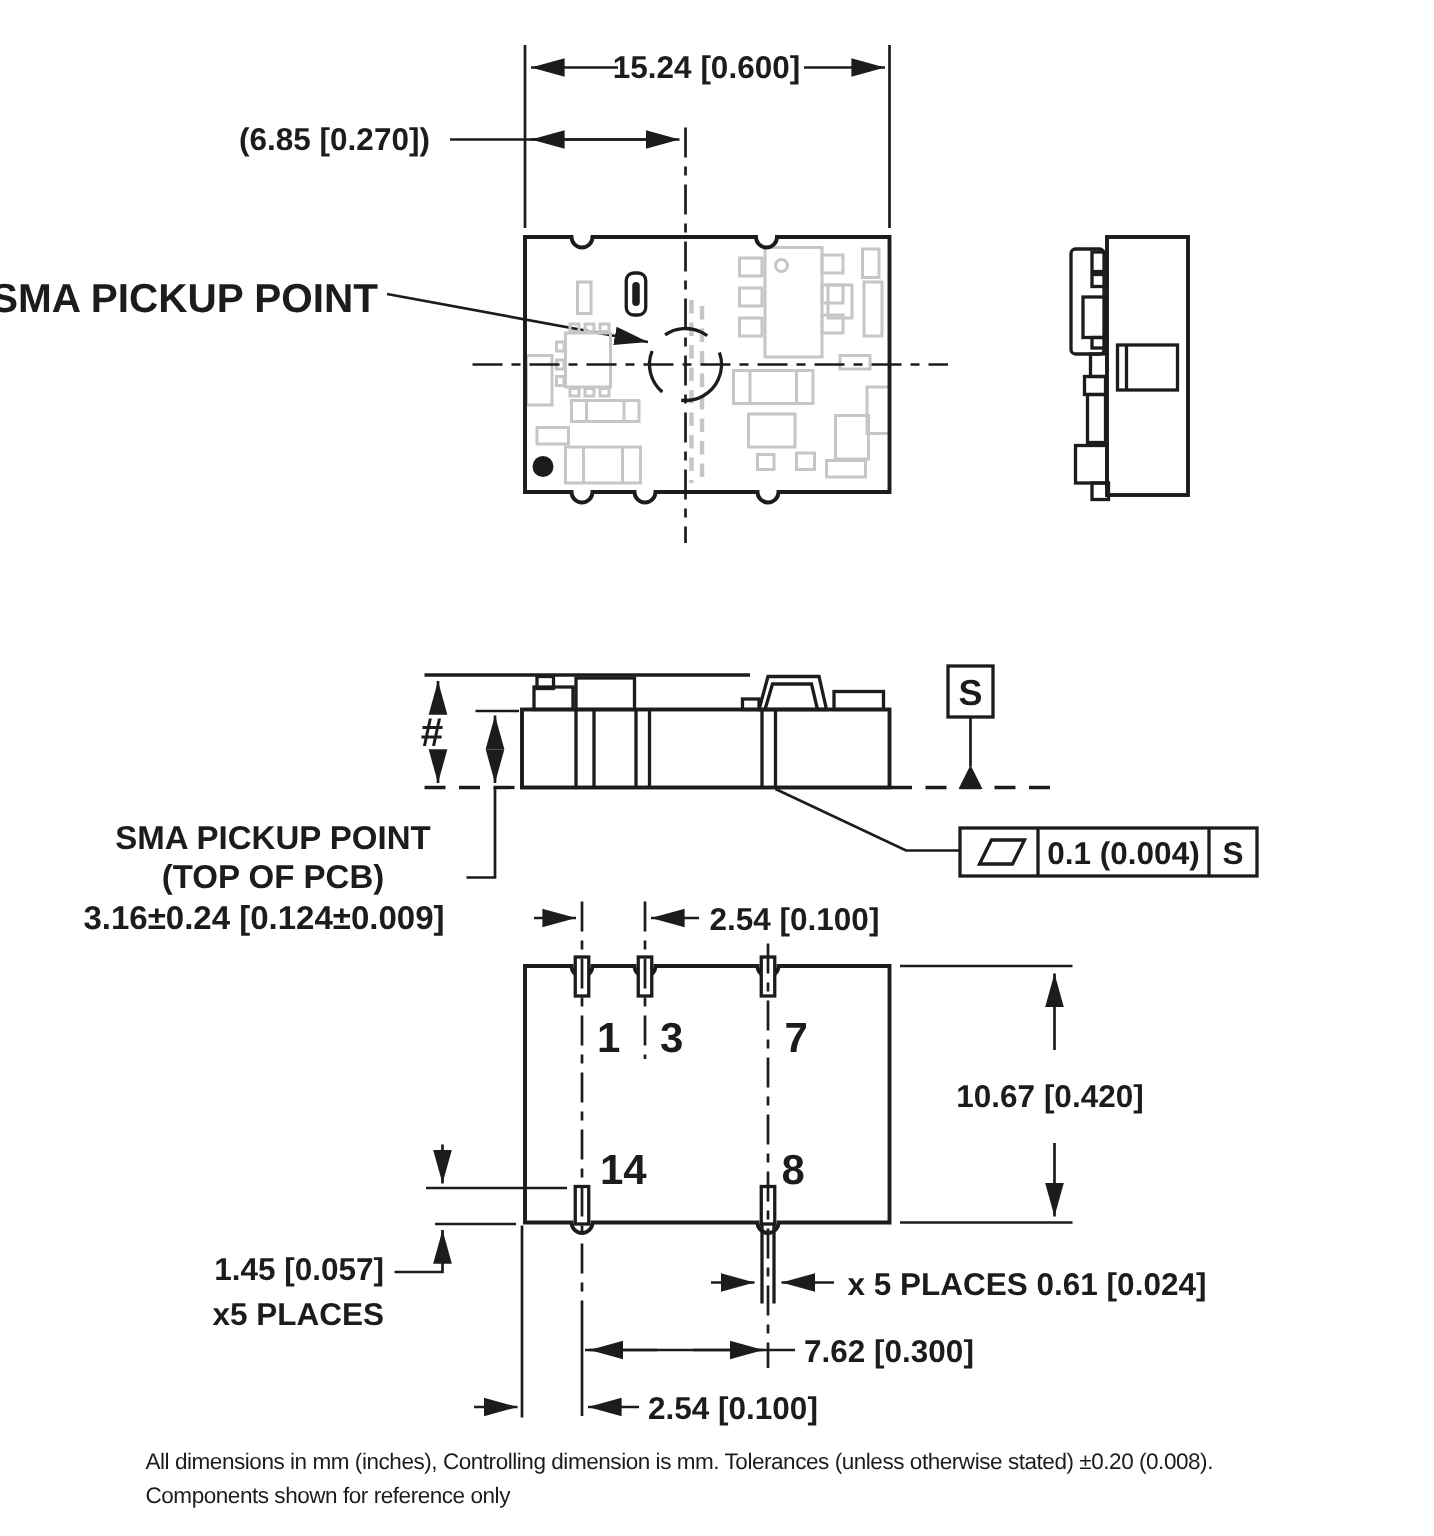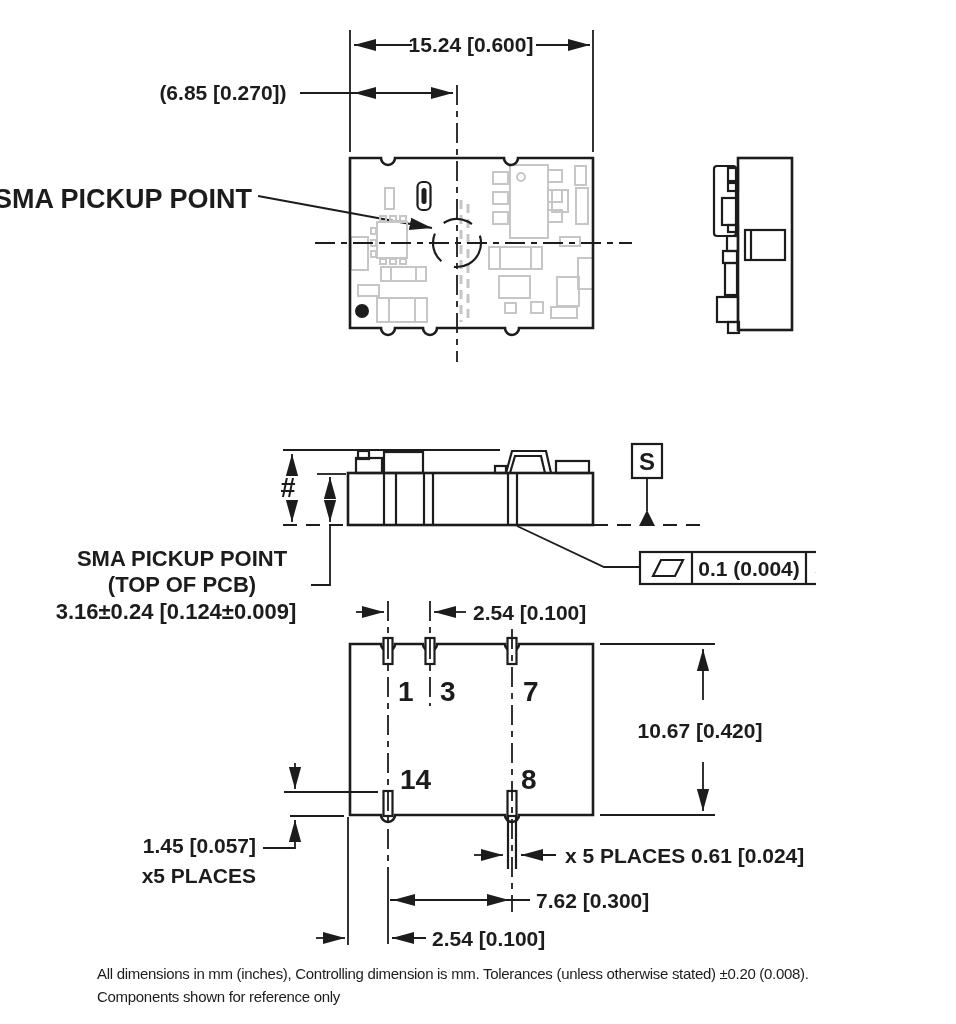--- a/index.html
+++ b/index.html
@@ -1,16 +1,16 @@
 <!DOCTYPE html>
 <html style="--line: #1c1c1c; --comp: #c6c6c6; --bg: #ffffff;"><head>
 <meta charset="utf-8">
 <style>
   html,body{margin:0;padding:0;background:#fff;}
-  .canvas{position:relative;width:816px;height:1024px;background:var(--bg,#fff);overflow:hidden;}
+  .canvas{position:relative;width:816px;height:1024px;background:var(--bg,#fff);overflow:hidden;padding-left:26px;}
   svg{position:absolute;left:0;top:0;}
   .ol{stroke:var(--line,#1c1c1c);stroke-width:2.6;fill:none;}
   .ol2{stroke:var(--line,#1c1c1c);stroke-width:2.2;fill:none;}
   .dl{stroke:var(--line,#1c1c1c);stroke-width:1.8;fill:none;}
   .cl{stroke:var(--line,#1c1c1c);stroke-width:1.8;fill:none;stroke-dasharray:20 6 6 6;}
   .sd{stroke:var(--line,#1c1c1c);stroke-width:2.2;fill:none;stroke-dasharray:14 9;}
   .gl{stroke:var(--comp,#c6c6c6);stroke-width:2;fill:none;}
   .glf{stroke:var(--comp,#c6c6c6);stroke-width:3;fill:none;stroke-dasharray:9 6;}
   .pin{stroke:var(--line,#1c1c1c);stroke-width:2.2;fill:#fff;}
   .fb{fill:var(--line,#1c1c1c);stroke:none;}

